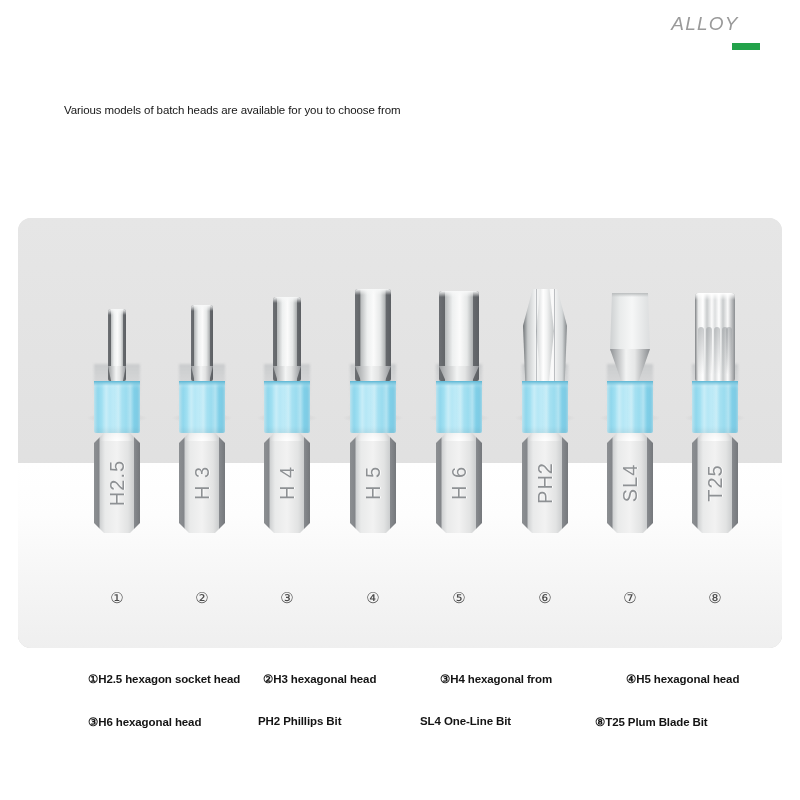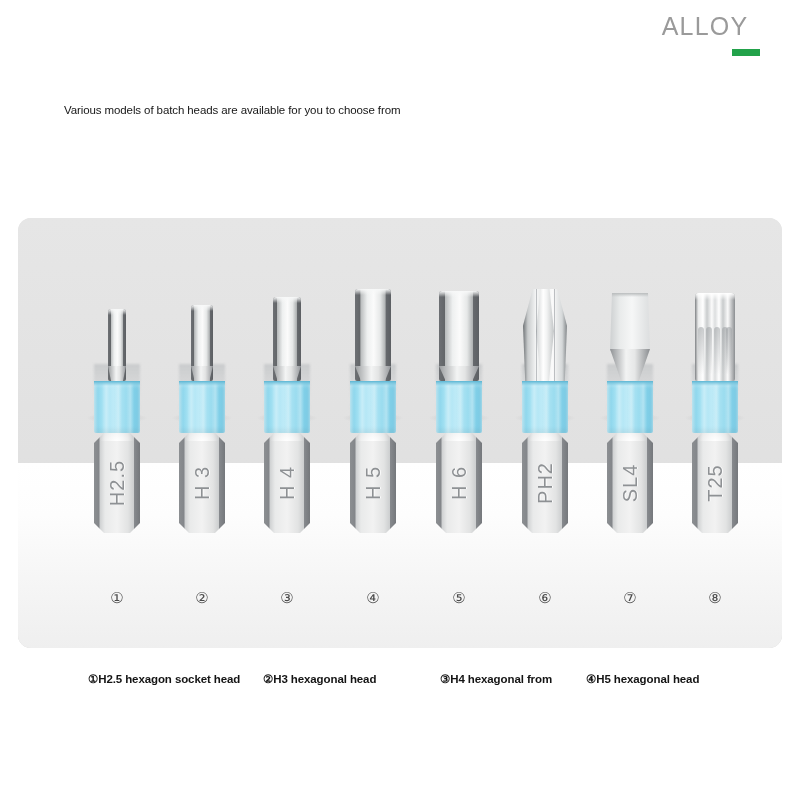--- a/index.html
+++ b/index.html
@@ -12,22 +12,22 @@
     position:relative;
   }
   .page{position:absolute;inset:0;}
 
   
   .brand{
     position:absolute;left:640px;top:14px;width:130px;
     text-align:center;
   }
   .brand-text{
-    font-size:25px;letter-spacing:1.2px;color:#9a9a9a;
-    font-weight:400;line-height:1;
+    font-size:19px;letter-spacing:1.2px;color:#9a9a9a;
+    font-weight:400;line-height:1;font-style:italic;
   }
   .brand-bar{
     width:28px;height:7px;background:#22a24a;
     margin:10px auto 0 auto;margin-right:10px;
   }
   .brand-bar-wrap{display:flex;justify-content:center;}
 
   .title{
     position:absolute;left:57px;top:24px;
     font-size:27px;font-weight:bold;letter-spacing:-0.2px;
@@ -392,17 +392,23 @@
         <div class="num" style="left: 612px;">⑦</div>
         <div class="num" style="left: 697px;">⑧</div>
       </div>
   </div>
 
   <div class="legend">
     <div class="legend-row" id="legend-row-1">
         <div class="legend-item" style="left: 88px;">①H2.5 hexagon socket head</div>
         <div class="legend-item" style="left: 263px;">②H3 hexagonal head</div>
         <div class="legend-item" style="left: 440px;">③H4 hexagonal from</div>
-        <div class="legend-item" style="left: 586px;">④H5 hexagonal head</div>
+        <div class="legend-item" style="left: 626px;">④H5 hexagonal head</div>
+      </div>
+    <div class="legend-row" id="legend-row-2">
+        <div class="legend-item" style="left: 88px;">③H6 hexagonal head</div>
+        <div class="legend-item" style="left: 258px;">PH2 Phillips Bit</div>
+        <div class="legend-item" style="left: 420px;">SL4 One-Line Bit</div>
+        <div class="legend-item" style="left: 595px;">⑧T25 Plum Blade Bit</div>
       </div>
   </div>
 
 </div>
 
 </body></html>

